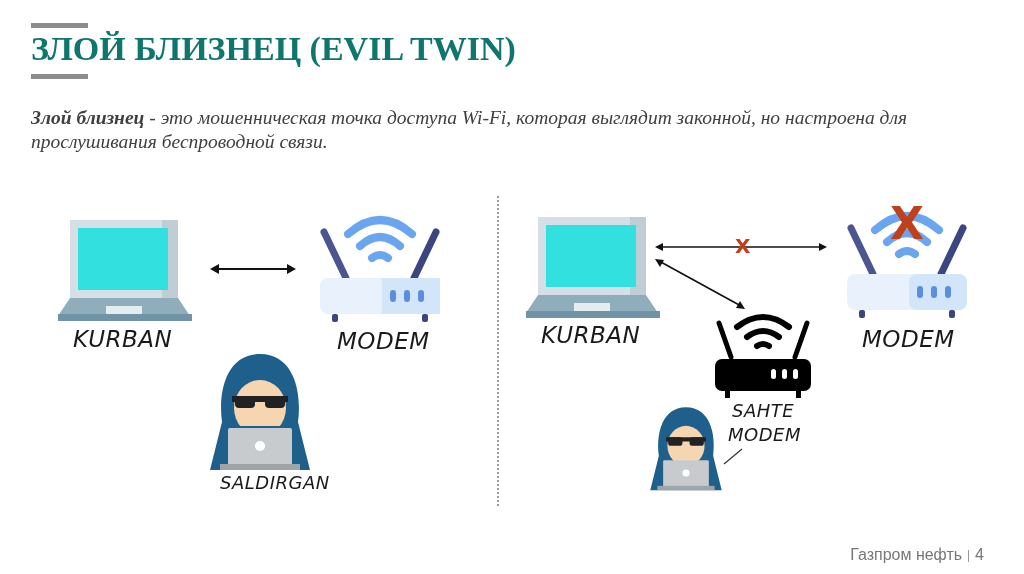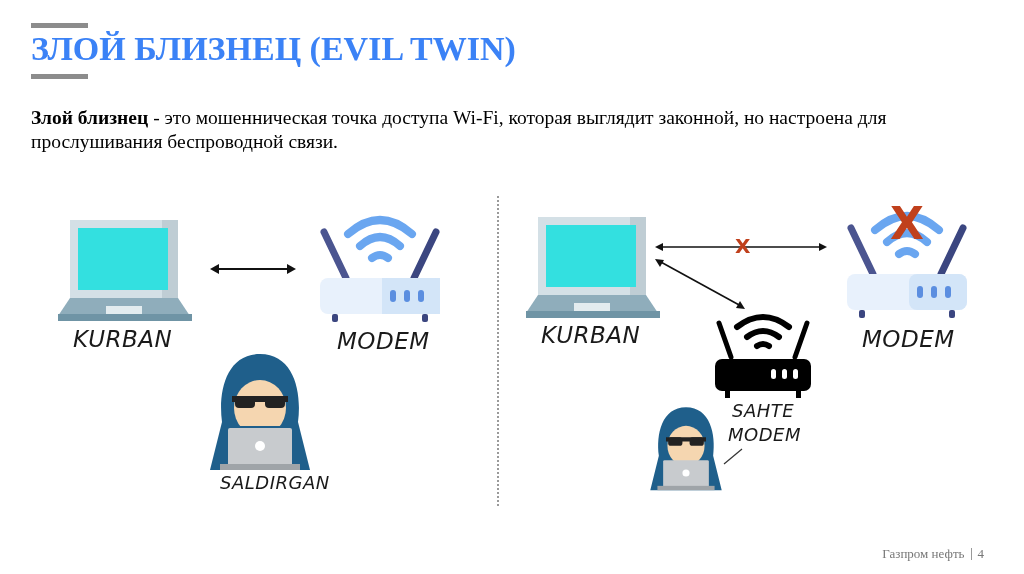--- a/index.html
+++ b/index.html
@@ -9,42 +9,43 @@
     font-family: "Liberation Sans", sans-serif;
   }
   .title-bar-top, .title-bar-bottom {
     position: absolute; left: 31px; width: 57px; height: 5px; background: #8c8c8c;
   }
   .title-bar-top { top: 23px; }
   .title-bar-bottom { top: 74px; }
   .title {
     position: absolute; left: 31px; top: 30px;
     font-family: "Liberation Serif", serif; font-weight: bold;
-    font-size: 34px; color: #3b82f6; letter-spacing: 0px; white-space: nowrap;
+    font-size: 34px; color: #0f766e; letter-spacing: 0px; white-space: nowrap;
   }
   .desc {
     position: absolute; left: 31px; top: 106px; width: 970px;
     font-family: "Liberation Serif", serif; font-size: 19.5px; line-height: 24px;
-    color: #000000;
+    color: #404040;
+    font-style: italic;
   }
   .desc b { font-weight: bold; }
   .divider {
     position: absolute; left: 497px; top: 196px; height: 310px; width: 0;
     border-left: 2px dotted #9a9a9a;
   }
   .lbl {
     position: absolute; font-family: "DejaVu Sans", sans-serif; color: #1a1a1a;
     white-space: nowrap; letter-spacing: 0.5px; font-style: italic;
   }
   .lbl.big { font-size: 23px; }
   .lbl.mid { font-size: 18px; }
   .abs { position: absolute; }
   .footer {
-    position: absolute; right: 40px; top: 546px; font-size: 13px; color: #777;
-    font-family: Liberation Serif, serif; white-space: nowrap;
+    position: absolute; right: 40px; top: 546px; font-size: 16px; color: #777;
+    font-family: Liberation Sans, sans-serif; white-space: nowrap;
   }
   .footer .sep { display: inline-block; width: 1px; height: 12px; background: #999; margin: 0 6px; vertical-align: -2px; }
 </style>
 </head>
 <body>
 
 <div class="title-bar-top"></div>
 <div class="title">ЗЛОЙ БЛИЗНЕЦ (EVIL TWIN)</div>
 <div class="title-bar-bottom"></div>
 

